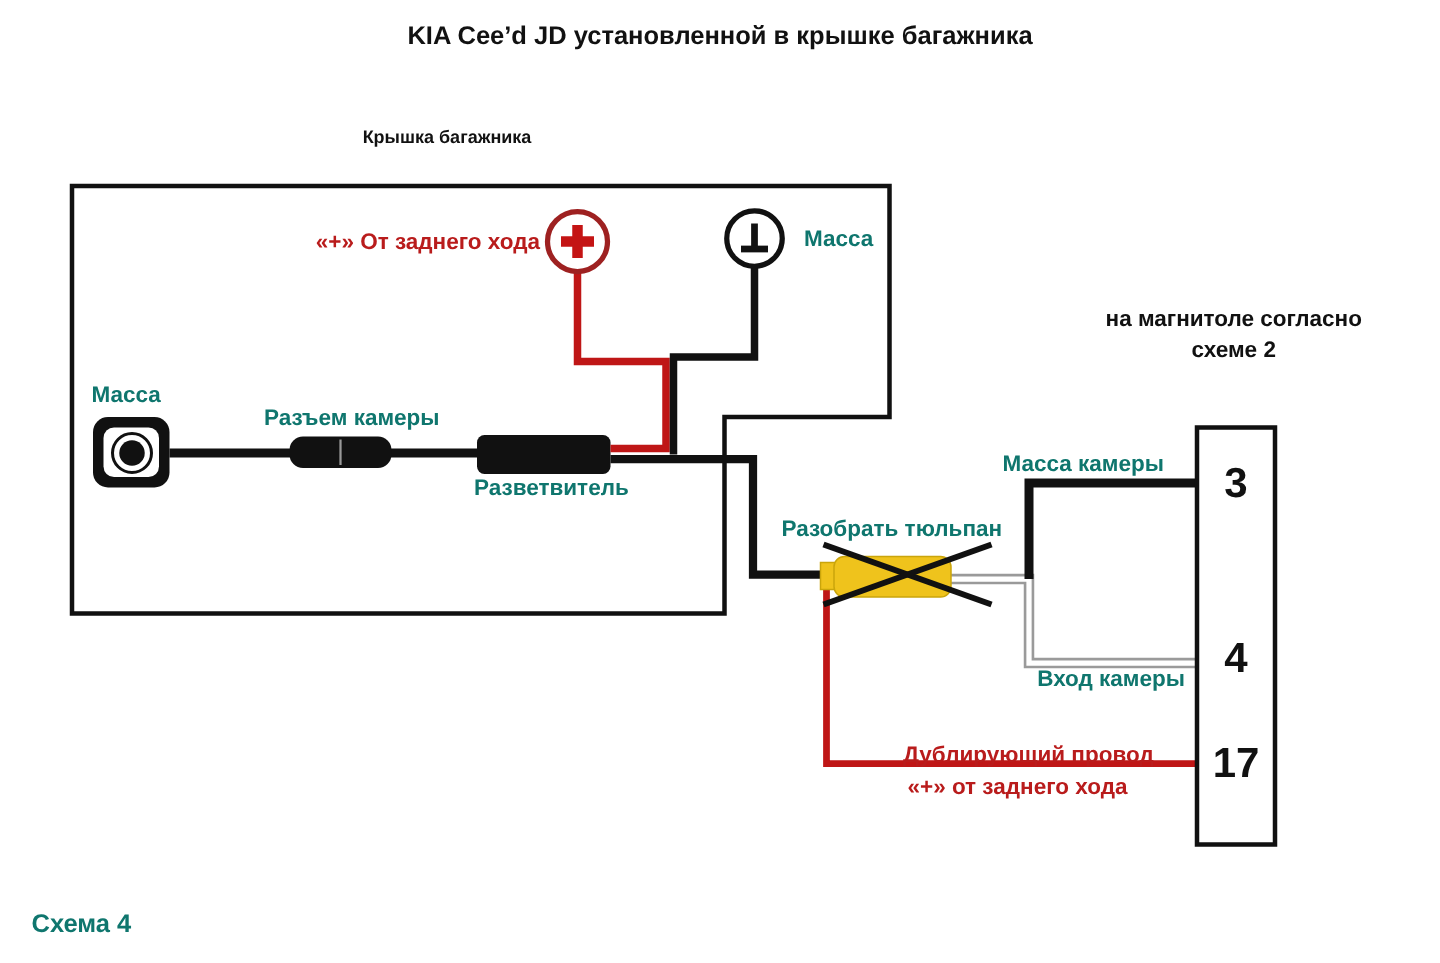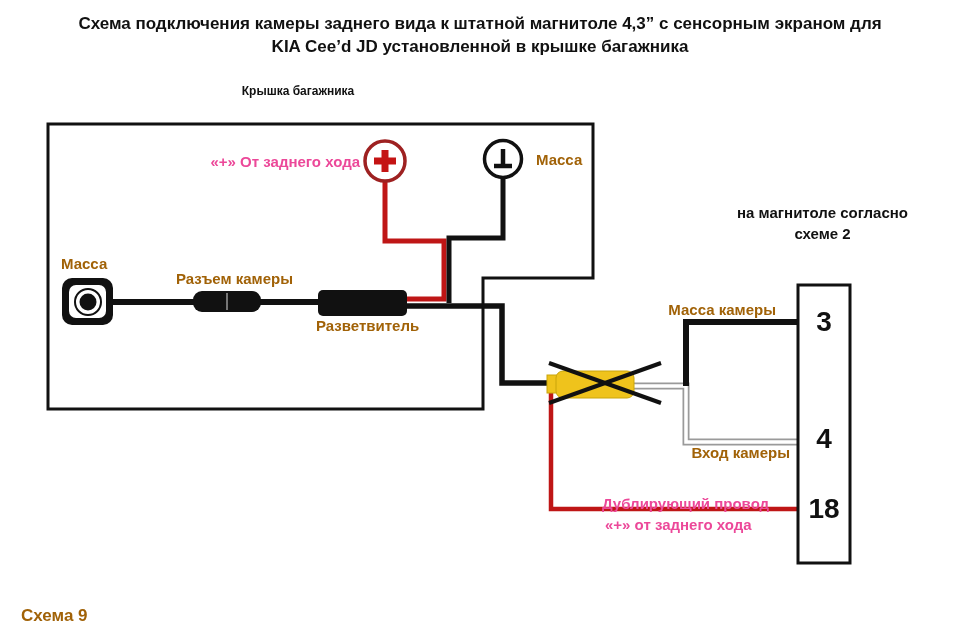--- a/index.html
+++ b/index.html
@@ -2,22 +2,22 @@
 <html><head>
 <meta charset="utf-8">
 <style>
   html,body{margin:0;padding:0;background:#fff;}
   .canvas{
     position:relative;width:960px;height:642px;background:#ffffff;
     font-family:"Liberation Sans","DejaVu Sans",sans-serif;
     overflow:hidden;
   }
   .canvas svg{position:absolute;left:0;top:0;}
-  .lbl{position:absolute;font-weight:bold;color:#a16207;white-space:nowrap;}
-  .red{color:#ec4899;}
+  .lbl{position:absolute;font-weight:bold;color:#0f766e;white-space:nowrap;}
+  .red{color:#b91c1c;}
   .title{position:absolute;top:12px;left:0;width:960px;text-align:center;
          font-weight:bold;font-size:17px;line-height:23px;color:#111;}
   .heading{position:absolute;top:84px;left:48px;width:500px;text-align:center;
            font-weight:bold;font-size:12px;color:#111;white-space:nowrap;}
   .note{position:absolute;top:202px;left:705px;width:235px;text-align:center;
         font-weight:bold;font-size:15px;line-height:21px;color:#111;}
   .pin{position:absolute;left:798px;width:52px;text-align:center;
        font-weight:bold;font-size:28px;line-height:30px;color:#111;}
   .s15{font-size:15px;}
   .ralign{text-align:right;}
@@ -77,49 +77,49 @@
       <rect x="547" y="375" width="10" height="18" fill="#efc31c" stroke="#caa50b" stroke-width="1"></rect>
       <rect x="556" y="371" width="78" height="27" rx="7" fill="#efc31c" stroke="#caa50b" stroke-width="1"></rect>
       <line x1="549" y1="363" x2="661" y2="403" stroke="#111" stroke-width="4"></line>
       <line x1="549" y1="403" x2="661" y2="363" stroke="#111" stroke-width="4"></line>
     </g>
 
     <rect x="798" y="285" width="52" height="278" fill="#fff" stroke="#111" stroke-width="3"></rect>
   </svg>
 
   <div class="title">
-    <div>Схема подключения камеры заднего вида к штатной магнитоле 4,3” с сенсорным экраном для</div>
     <div>KIA Cee’d JD установленной в крышке багажника</div>
   </div>
 
   <div class="heading">Крышка багажника</div>
 
   <div class="lbl red s15 ralign" style="top:153px;left:160px;width:200px;">«+» От заднего хода</div>
 
   <div class="lbl s15" style="top:151px;left:536px;">Масса</div>
 
   <div class="lbl s15" style="top:255px;left:61px;">Масса</div>
 
   <div class="lbl s15" style="top:270px;left:176px;">Разъем камеры</div>
 
   <div class="lbl s15" style="top:317px;left:316px;">Разветвитель</div>
 
+  <div class="lbl s15" style="top:344px;left:521px;">Разобрать тюльпан</div>
 
   <div class="note">
     <div>на магнитоле согласно</div>
     <div>схеме 2</div>
   </div>
 
   <div class="lbl s15 ralign" style="top:301px;left:656px;width:120px;">Масса камеры</div>
 
   <div class="lbl s15 ralign" style="top:444px;left:670px;width:120px;">Вход камеры</div>
 
   <div class="lbl red s15" style="top:483px;left:602px;margin-top:12px;">Дублирующий провод</div>
 
   <div class="lbl red s15" style="top:516px;left:605px;">«+» от заднего хода</div>
 
   <div class="pin" style="top:307px;">3</div>
   <div class="pin" style="top:424px;">4</div>
-  <div class="pin" style="top:494px;">18</div>
+  <div class="pin" style="top:494px;">17</div>
 
-  <div class="lbl" style="top:606px;left:21px;font-size:17px;">Схема 9</div>
+  <div class="lbl" style="top:606px;left:21px;font-size:17px;">Схема 4</div>
 
 </div>
 
 </body></html>

